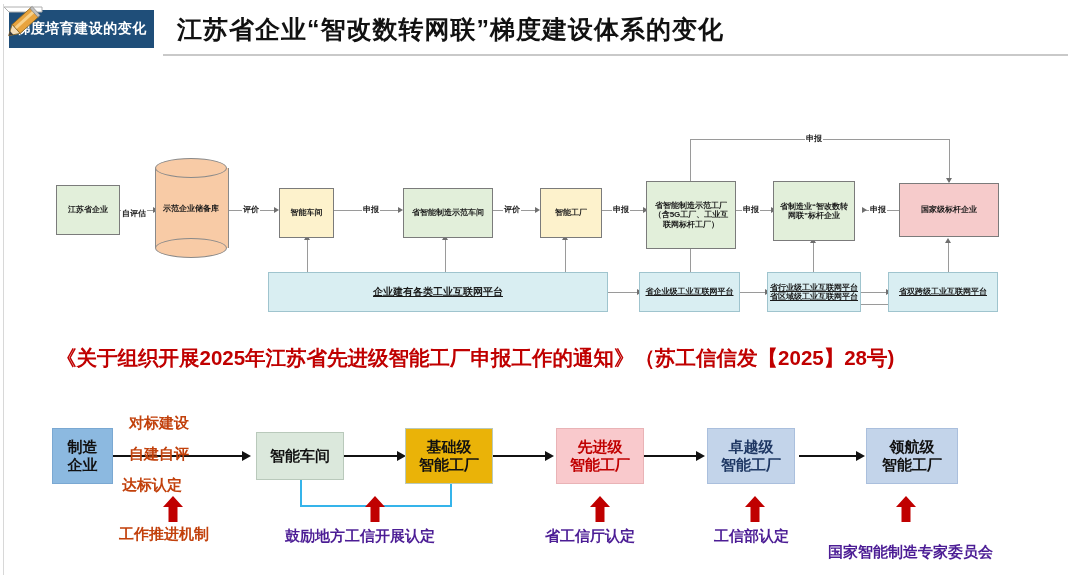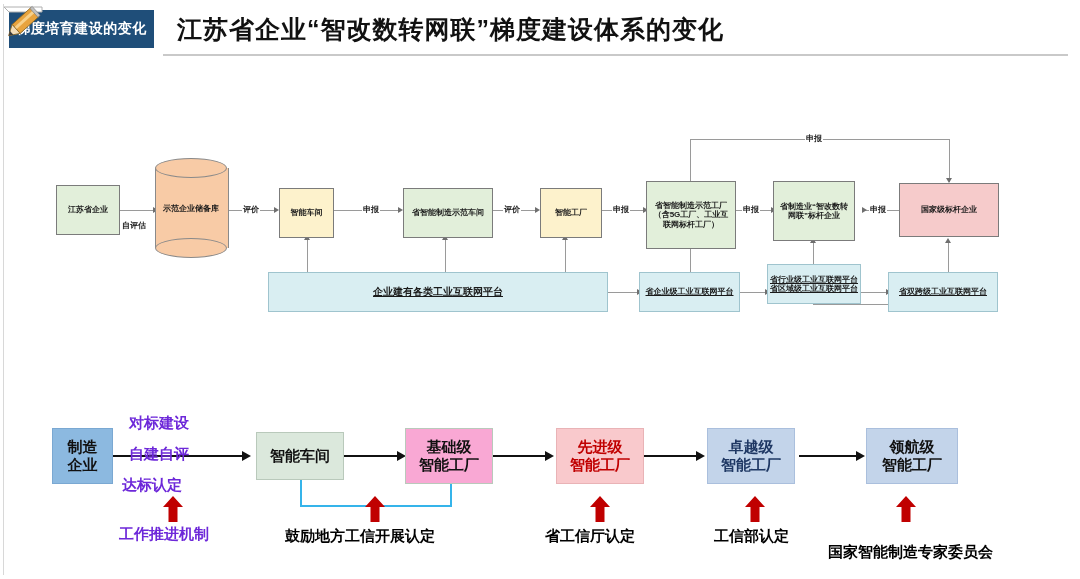--- a/index.html
+++ b/index.html
@@ -47,22 +47,22 @@
   .cyl-bot{position:absolute;left:0;bottom:0;width:100%;height:20px;border-radius:50%;
            background:#f8cba6;border:1px solid #8a8a8a;box-sizing:border-box;}
   .cyl-txt{position:absolute;left:0;top:0;width:100%;height:100%;display:flex;align-items:center;
            justify-content:center;font-size:8px;font-weight:bold;color:#1a1a1a;}
 
   
   .d2 .box{border:1px solid #b9c6cf;font-size:15px;font-weight:bold;color:#111;}
   .d2 .arrow-line{position:absolute;height:2px;background:#111;}
   .d2 .arrow-head{position:absolute;width:0;height:0;border-top:5px solid transparent;
                   border-bottom:5px solid transparent;border-left:9px solid #111;}
-  .cyan-txt{position:absolute;color:#6d28d9;font-weight:bold;font-size:15px;white-space:nowrap;}
-  .blk-txt{position:absolute;color:#000000;font-weight:bold;font-size:15px;white-space:nowrap;}
+  .cyan-txt{position:absolute;color:#c2410c;font-weight:bold;font-size:15px;white-space:nowrap;}
+  .blk-txt{position:absolute;color:#4c1d95;font-weight:bold;font-size:15px;white-space:nowrap;}
   .uparrow{position:absolute;width:20px;height:26px;}
   .bracket{position:absolute;border:2px solid #35b4ea;border-top:none;}
 </style>
 </head>
 <body>
 
 <div class="slide">
   <div class="slide-left-rule"></div>
 
   <div class="hdr">
@@ -129,21 +129,21 @@
     <div class="ln lnh" style="left:813px;top:304px;width:140px;"></div>
     <div class="ln lnv" style="left:952px;top:292px;height:13px;"></div>
 
     <div class="ln lnh" style="left:608px;top:292px;width:30px;"></div>
     <div class="ahead r" style="left:637px;top:288.5px;"></div>
     <div class="ln lnh" style="left:740px;top:292px;width:26px;"></div>
     <div class="ahead r" style="left:765px;top:288.5px;"></div>
     <div class="ln lnh" style="left:861px;top:292px;width:26px;"></div>
     <div class="ahead r" style="left:886px;top:288.5px;"></div>
 
-    <div class="lbl" style="left:121px;top:220px;">自评估</div>
+    <div class="lbl" style="left:121px;top:208px;">自评估</div>
     <div class="lbl" style="left:242px;top:204px;">评价</div>
     <div class="lbl" style="left:362px;top:204px;">申报</div>
     <div class="lbl" style="left:503px;top:204px;">评价</div>
     <div class="lbl" style="left:612px;top:204px;">申报</div>
     <div class="lbl" style="left:742px;top:204px;">申报</div>
     <div class="lbl" style="left:869px;top:204px;">申报</div>
     <div class="lbl" style="left:805px;top:133px;">申报</div>
 
     <div class="box" style="left:56px;top:185px;width:64px;height:50px;background:#e2efda;">
       <span>江苏省企业</span>
@@ -181,29 +181,30 @@
     </div>
 
     <div class="box" style="left:268px;top:272px;width:340px;height:40px;background:#d9eef2;border-color:#9fc4ce;">
       <span style="font-size:10px;text-decoration:underline;">企业建有各类工业互联网平台</span>
     </div>
 
     <div class="box" style="left:639px;top:272px;width:101px;height:40px;background:#d9eef2;border-color:#9fc4ce;">
       <span style="text-decoration:underline;">省企业级工业互联网平台</span>
     </div>
 
-    <div class="box" style="left:767px;top:264px;width:94px;height:40px;background:#d9eef2;border-color:#9fc4ce;">
+    <div class="box" style="left:767px;top:272px;width:94px;height:40px;background:#d9eef2;border-color:#9fc4ce;">
       <span style="text-decoration:underline;">省行业级工业互联网平台<br>省区域级工业互联网平台</span>
     </div>
 
     <div class="box" style="left:888px;top:272px;width:110px;height:40px;background:#d9eef2;border-color:#9fc4ce;">
       <span style="text-decoration:underline;">省双跨级工业互联网平台</span>
     </div>
   </div>
 
+  <div class="notice" id="notice-2025">《关于组织开展2025年江苏省先进级智能工厂申报工作的通知》（苏工信信发【2025】28号)</div>
 
   <div class="d2">
 
     <div class="arrow-line" style="left:113px;top:455px;width:130px;"></div>
     <div class="arrow-head" style="left:242px;top:451px;"></div>
 
     <div class="arrow-line" style="left:344px;top:455px;width:54px;"></div>
     <div class="arrow-head" style="left:397px;top:451px;"></div>
 
     <div class="arrow-line" style="left:493px;top:455px;width:53px;"></div>
@@ -218,21 +219,21 @@
     <div class="bracket" style="left:300px;top:480px;width:148px;height:25px;border-top:none;"></div>
 
     <div class="box" style="left:52px;top:428px;width:61px;height:56px;background:#8cb9e0;border-color:#7aa8d2;">
       <span>制造<br>企业</span>
     </div>
 
     <div class="box" style="left:256px;top:432px;width:88px;height:48px;background:#dbe8dc;border-color:#b9c9bb;">
       <span>智能车间</span>
     </div>
 
-    <div class="box" style="left:405px;top:428px;width:88px;height:56px;background:#f9a8d4;border-color:#b9c9bb;">
+    <div class="box" style="left:405px;top:428px;width:88px;height:56px;background:#eab308;border-color:#b9c9bb;">
       <span>基础级<br>智能工厂</span>
     </div>
 
     <div class="box" style="left:556px;top:428px;width:88px;height:56px;background:#f9c9cc;border-color:#e9b3b6;color:#c00000;">
       <span>先进级<br>智能工厂</span>
     </div>
 
     <div class="box" style="left:707px;top:428px;width:88px;height:56px;background:#c3d4ea;border-color:#aabfdd;color:#1f3864;">
       <span>卓越级<br>智能工厂</span>
     </div>

